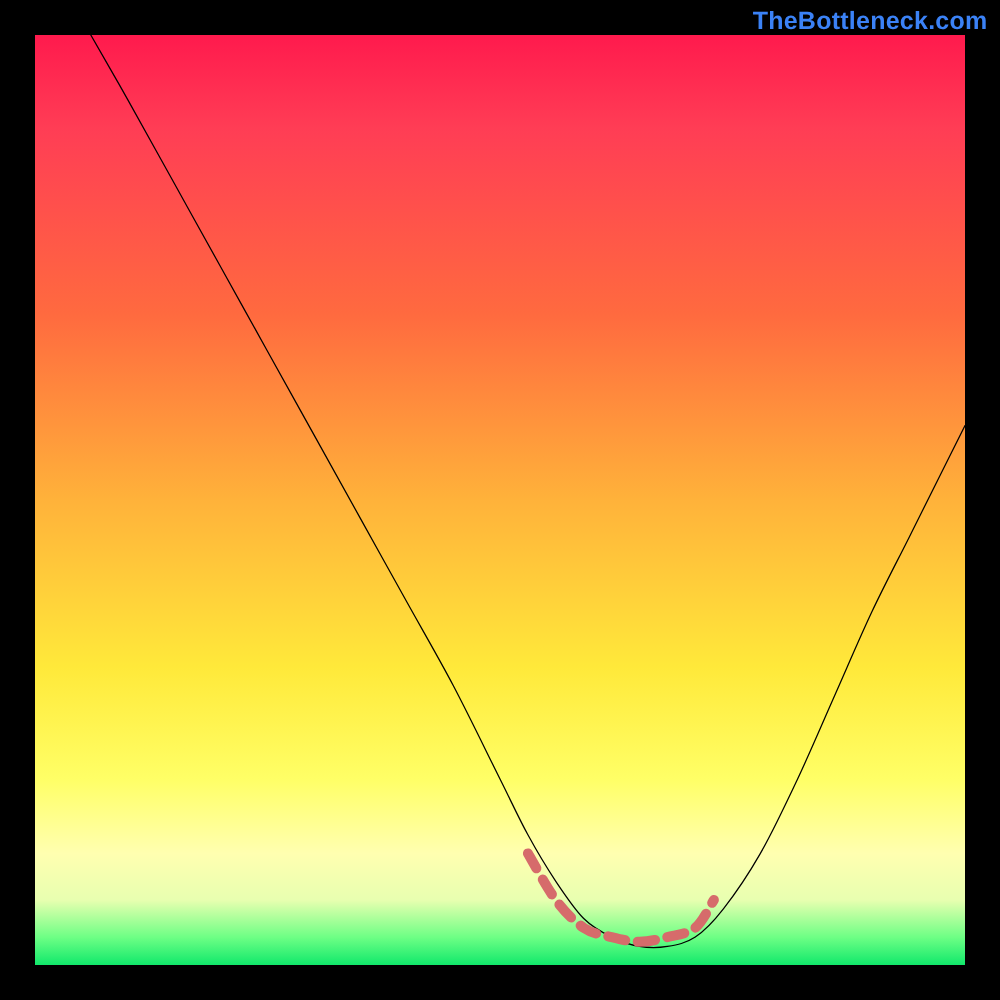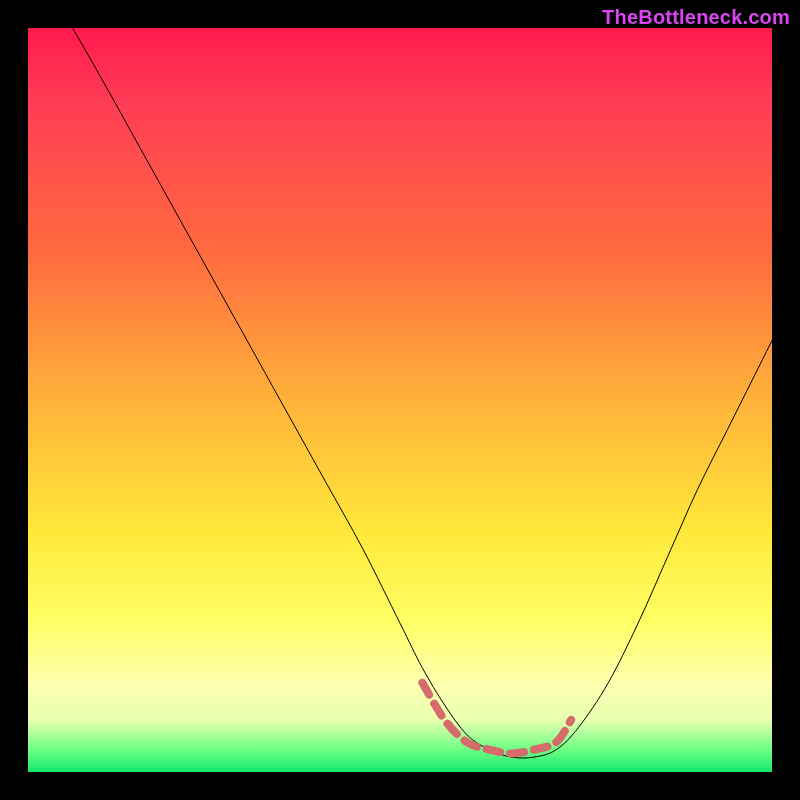--- a/index.html
+++ b/index.html
@@ -45,21 +45,21 @@
     position: absolute;
     left: 0;
     top: 0;
     width: 744px;
     height: 744px;
   }
   .watermark {
     position: absolute;
     top: 6px;
     right: 10px;
-    color: #d946ef;
+    color: #3b82f6;
     font-size: 20px;
     font-weight: 600;
     letter-spacing: 0.2px;
     user-select: none;
   }
 </style>
 </head>
 <body>
 
 <div class="frame">

